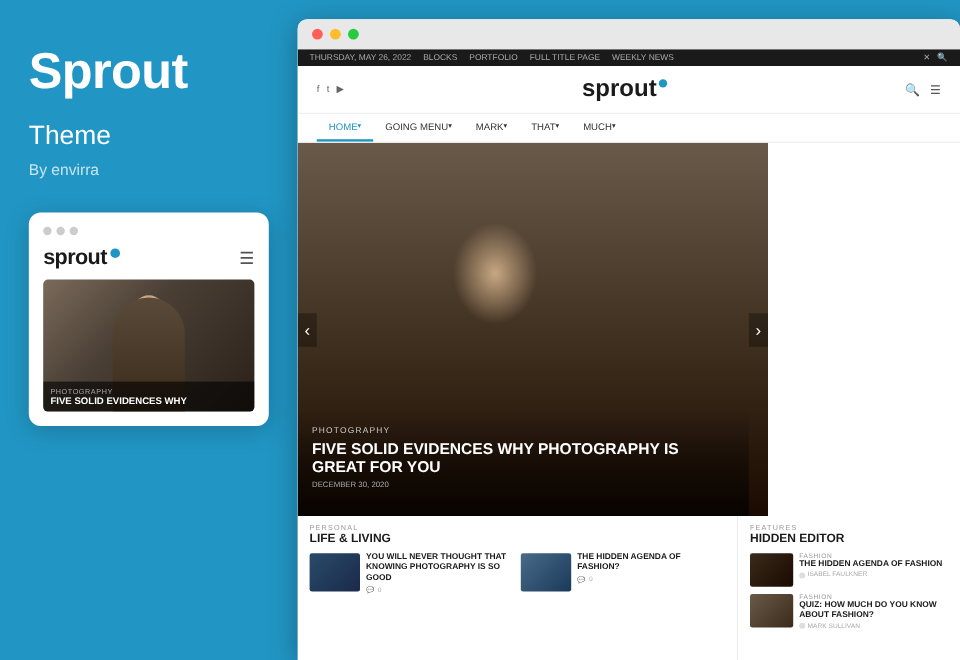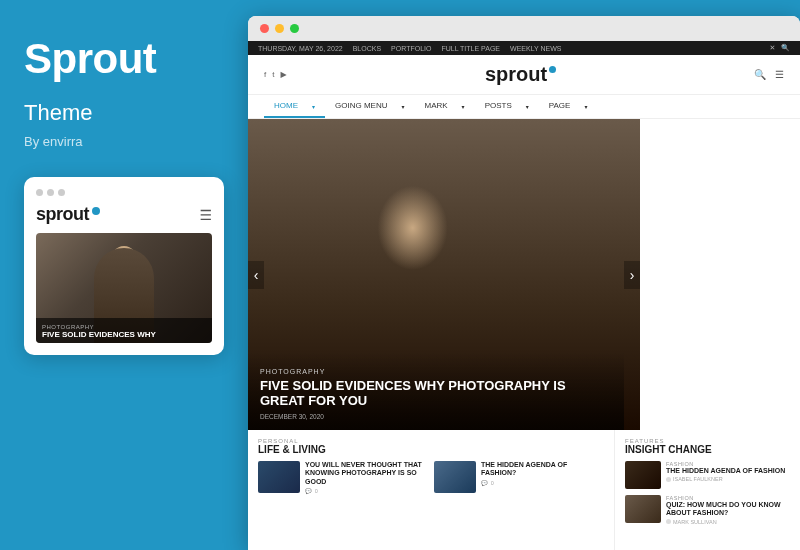--- a/index.html
+++ b/index.html
@@ -249,22 +249,22 @@
       padding: 0 16px;
       gap: 0;
       flex-shrink: 0;
     }
     .nav-item {
       padding: 6px 10px;
       font-size: 8px;
       color: #333;
       cursor: pointer;
       display: flex;
-      align-items: flex-end;
-      gap: 14px;
+      align-items: flex-start;
+      gap: 0;
       border-bottom: 2px solid transparent;
     }
     .nav-item.active {
       border-bottom: 2px solid #2196c4;
       color: #2196c4;
     }
     .nav-arrow {
       font-size: 6px;
     }
 
@@ -289,21 +289,21 @@
       background: 
         radial-gradient(ellipse 50px 60px at 42% 35%, #c8a882 0%, transparent 70%),
         linear-gradient(180deg, #6a5a4a 0%, #3a2a1a 60%, #1a0a00 100%);
     }
     .hero-main-overlay {
       position: absolute;
       bottom: 0;
       left: 0;
       right: 16px;
       background: linear-gradient(transparent, rgba(0,0,0,0.7));
-      padding: 16px 12px 10px;
+      padding: 16px 12px 22px;
     }
     .hero-cat {
       font-size: 7px;
       color: #ccc;
       text-transform: uppercase;
       letter-spacing: 1px;
       margin-bottom: 3px;
     }
     .hero-title {
       font-size: 13px;
@@ -577,25 +577,25 @@
       </div>
       <div class="nav-item">
         <span>GOING MENU</span>
         <span class="nav-arrow">▾</span>
       </div>
       <div class="nav-item">
         <span>MARK</span>
         <span class="nav-arrow">▾</span>
       </div>
       <div class="nav-item">
-        <span>POSTS</span>
+        <span>THAT</span>
         <span class="nav-arrow">▾</span>
       </div>
       <div class="nav-item">
-        <span>PAGE</span>
+        <span>MUCH</span>
         <span class="nav-arrow">▾</span>
       </div>
     </div>
 
     <div class="site-hero">
 
       <div class="hero-main">
         <div class="hero-main-person"></div>
         <div class="hero-arrow-left">‹</div>
         <div class="hero-main-overlay">
@@ -633,21 +633,21 @@
                 <span>💬</span>
                 <span>0</span>
               </div>
             </div>
           </div>
         </div>
       </div>
 
       <div class="content-right">
         <div class="section-label">FEATURES</div>
-        <div class="section-title">INSIGHT CHANGE</div>
+        <div class="section-title">HIDDEN EDITOR</div>
         <div class="insight-articles">
           <div class="insight-item">
             <div class="insight-img img-dark"></div>
             <div class="insight-info">
               <div class="insight-cat">FASHION</div>
               <div class="insight-title">THE HIDDEN AGENDA OF FASHION</div>
               <div class="insight-author">
                 <div class="author-dot"></div>
                 <span>ISABEL FAULKNER</span>
               </div>

